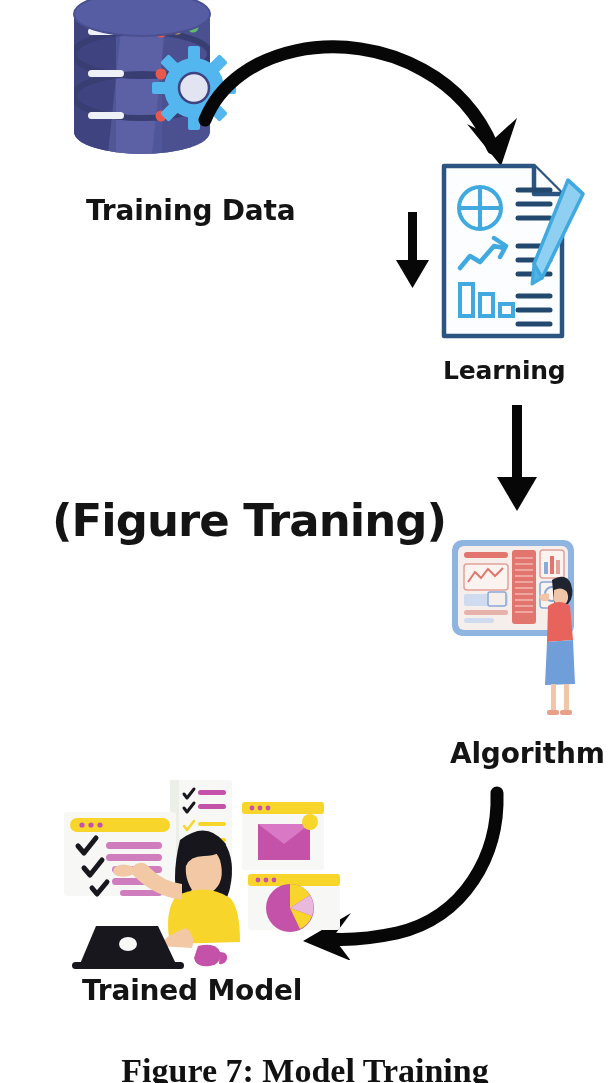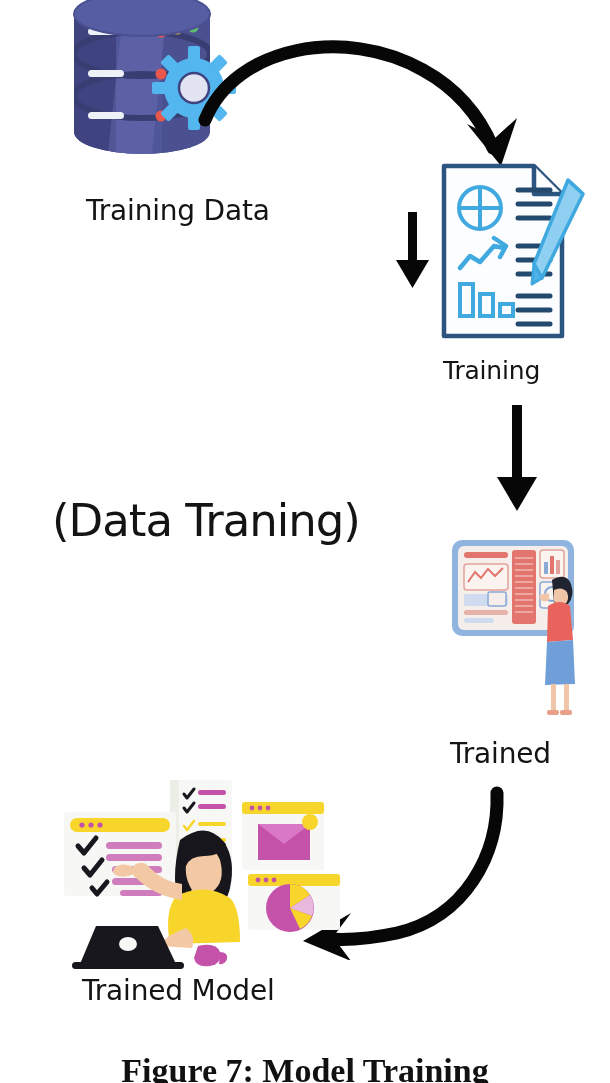--- a/index.html
+++ b/index.html
@@ -15,21 +15,21 @@
     width: 610px;
     height: 1083px;
     background: #ffffff;
     overflow: hidden;
   }
   .abs { position: absolute; }
 
   
   .node-label {
     font-family: "DejaVu Sans", sans-serif;
-    font-weight: normal;
+    font-weight: bold;
     color: #141414;
     white-space: nowrap;
     letter-spacing: -0.2px;
   }
   #label-training-data {
     left: 86px; top: 194px;
     font-size: 28px;
   }
   #label-algorithm {
     left: 443px; top: 356px;
@@ -168,28 +168,28 @@
       <line x1="80" y1="164" x2="112" y2="164"></line>
     </g>
 
     <g>
       <path d="M130,20 L145,34 L104,118 L96,104 Z" fill="#8fd0f2" stroke="#3fa9e0" stroke-width="3.5" stroke-linejoin="round"></path>
       <path d="M96,104 L104,118 L94,124 Z" fill="#4fb4e6" stroke="#3fa9e0" stroke-width="3" stroke-linejoin="round"></path>
       <path d="M130,20 L145,34" fill="none" stroke="#3fa9e0" stroke-width="3.5"></path>
     </g>
   </svg>
 
-  <div class="node-label abs" id="label-algorithm">Training</div>
+  <div class="node-label abs" id="label-algorithm">Learning</div>
 
   <svg class="abs svg-layer" style="left:492px; top:405px;" width="52" height="112" viewBox="0 0 52 112">
     <rect x="20" y="0" width="10" height="80" fill="#070707"></rect>
     <path d="M5,72 L25,106 L45,72 Z" fill="#070707"></path>
   </svg>
 
-  <div class="node-label abs" id="label-model-traning">(Data Traning)</div>
+  <div class="node-label abs" id="label-model-traning">(Figure Traning)</div>
 
   <svg class="abs svg-layer" style="left:448px; top:528px;" width="150" height="205" viewBox="0 0 150 205">
 
     <g>
       <rect x="4" y="12" width="122" height="96" rx="10" fill="#8fb4e0"></rect>
       <rect x="10" y="18" width="110" height="84" rx="6" fill="#f5eeea"></rect>
 
       <rect x="16" y="24" width="44" height="6" rx="3" fill="#e2756e"></rect>
       <rect x="16" y="36" width="44" height="26" rx="3" fill="#faf3ef" stroke="#e2a29b" stroke-width="1.5"></rect>
       <polyline points="20,54 27,44 33,50 40,41 47,48 55,40" fill="none" stroke="#e2756e" stroke-width="2"></polyline>
@@ -226,21 +226,21 @@
       <path d="M100,78 q12,-8 22,0 l3,34 l-26,2 Z" fill="#e8635c"></path>
       <path d="M101,72 q-8,4 -10,-4 q6,-4 10,-2 Z" fill="#f1c6a8"></path>
       <path d="M99,114 l26,-2 l2,44 l-30,1 Z" fill="#6f9ed8"></path>
       <rect x="103" y="156" width="5" height="28" fill="#f1c6a8"></rect>
       <rect x="116" y="156" width="5" height="28" fill="#f1c6a8"></rect>
       <rect x="99" y="182" width="12" height="5" rx="2" fill="#e8a08a"></rect>
       <rect x="112" y="182" width="12" height="5" rx="2" fill="#e8a08a"></rect>
     </g>
   </svg>
 
-  <div class="node-label abs" id="label-learning">Trained</div>
+  <div class="node-label abs" id="label-learning">Algorithm</div>
 
   <svg class="abs svg-layer" style="left:285px; top:785px;" width="240" height="175" viewBox="0 0 240 175">
     <path d="M212,8 C214,70 180,132 112,148 C84,154 60,155 44,154" fill="none" stroke="#070707" stroke-width="13" stroke-linecap="round"></path>
     <path d="M66,128 L18,156 L66,176 L48,152 Z" fill="#070707"></path>
   </svg>
 
   <svg class="abs svg-layer" style="left:58px; top:778px;" width="300" height="195" viewBox="0 0 300 195">
 
     <g>
       <rect x="112" y="2" width="62" height="92" rx="3" fill="#f7f8f6"></rect>

